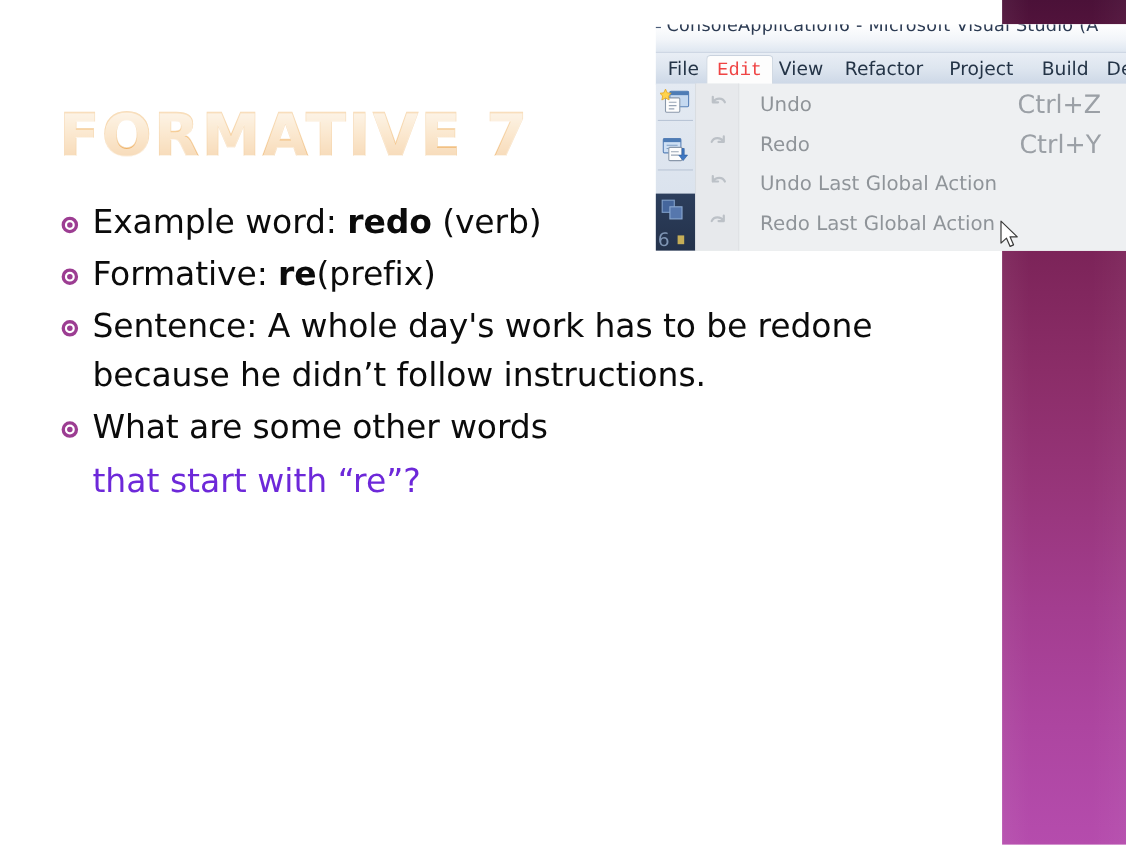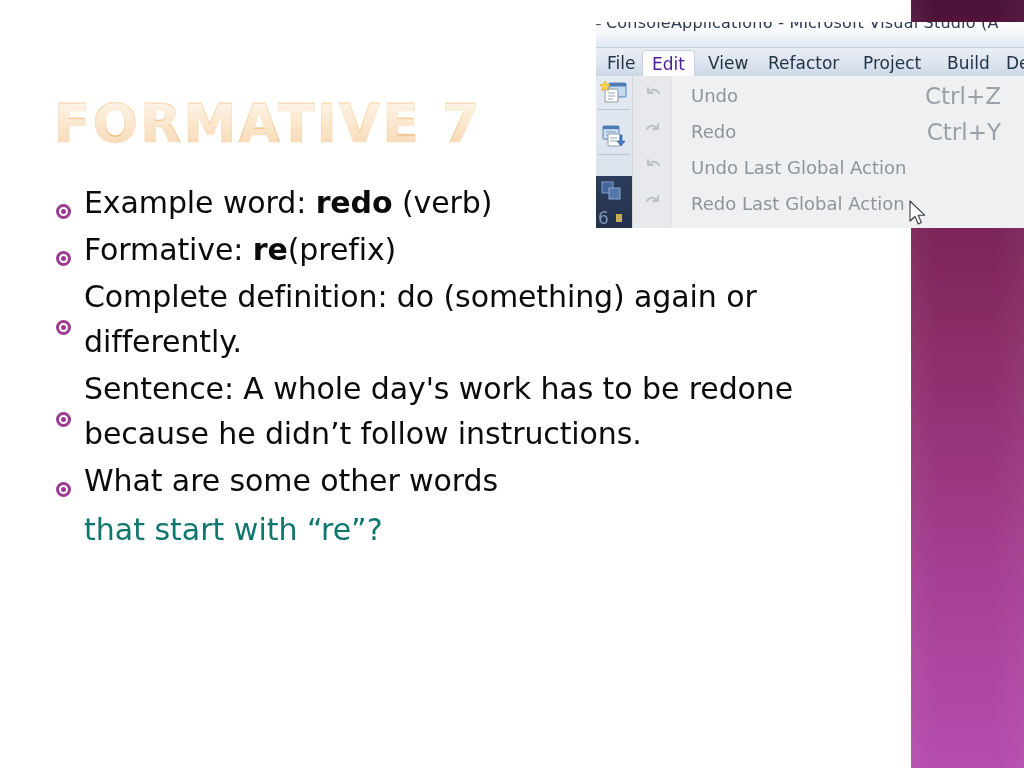--- a/index.html
+++ b/index.html
@@ -93,21 +93,21 @@
   
   #bullet-list {
     position: absolute;
     left: 56px;
     top: 180px;
     width: 830px;
     z-index: 3;
   }
   .bullet-row {
     display: flex;
-    align-items: center;
+    align-items: flex-start;
     margin-bottom: 2px;
   }
   .bullet-marker {
     flex: 0 0 auto;
     width: 15px;
     height: 15px;
     border-radius: 50%;
     border: 3px solid #9c3d92;
     background: #ffffff;
     position: relative;
@@ -135,21 +135,21 @@
   }
   .bullet-text b {
     font-weight: bold;
   }
   
   .bullet-continuation {
     margin-left: 28px;
     font-family: "DejaVu Sans", sans-serif;
     font-size: 30px;
     line-height: 1.50;
-    color: #0f766e;
+    color: #6d28d9;
     padding-top: 2px;
   }
 
   
   #vs-screenshot {
     position: absolute;
     left: 596px;
     top: 22px;
     width: 428px;
     height: 206px;
@@ -203,23 +203,24 @@
     color: #243447;
     white-space: nowrap;
     padding: 0 9px;
     box-sizing: border-box;
   }
   .vs-menu-item.active {
     background: #fdfdfd;
     border: 1px solid #c9d2de;
     border-bottom: none;
     border-radius: 4px 4px 0 0;
-    color: #4c1d95;
+    color: #ef4444;
     height: 29px;
     line-height: 27px;
+    font-family: Liberation Mono, monospace;
   }
   
   #vs-toolbar {
     position: absolute;
     left: 0;
     top: 54px;
     width: 36px;
     height: 152px;
     background: linear-gradient(to bottom, #e4eaf2 0%, #d6dfeb 100%);
   }
@@ -327,26 +328,20 @@
     <div>
       <div class="bullet-row">
         <span class="bullet-marker"></span>
         <div class="bullet-text"><span>Example word: </span><b>redo</b><span> (verb)</span></div>
       </div>
     </div>
     <div>
       <div class="bullet-row">
         <span class="bullet-marker"></span>
         <div class="bullet-text"><span>Formative: </span><b>re</b><span>(prefix)</span></div>
-      </div>
-    </div>
-    <div>
-      <div class="bullet-row">
-        <span class="bullet-marker"></span>
-        <div class="bullet-text"><span>Complete definition: do (something) again or differently.</span></div>
       </div>
     </div>
     <div>
       <div class="bullet-row">
         <span class="bullet-marker"></span>
         <div class="bullet-text"><span>Sentence: A whole day's work has to be redone because he didn’t follow instructions.</span></div>
       </div>
     </div>
     <div>
       <div class="bullet-row">

